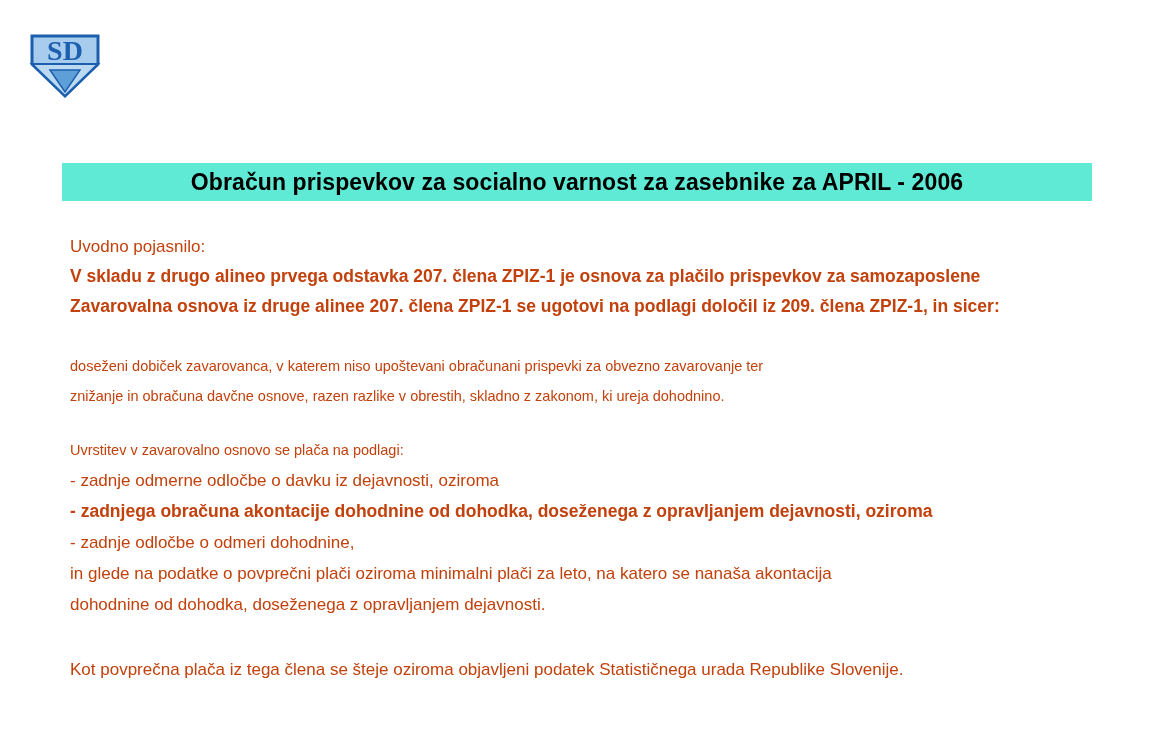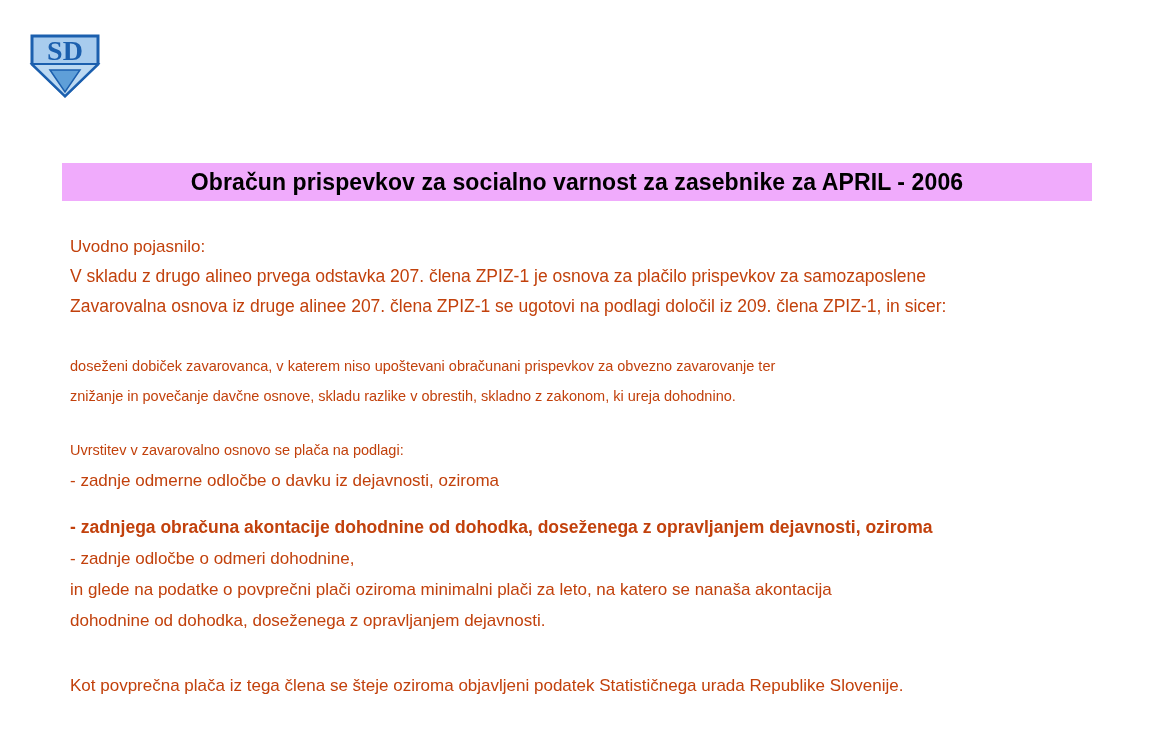--- a/index.html
+++ b/index.html
@@ -26,21 +26,21 @@
     top: 30px;
     width: 86px;
     height: 72px;
   }
   .title-bar {
     position: absolute;
     left: 62px;
     top: 163px;
     width: 1030px;
     height: 38px;
-    background: #f0abfc;
+    background: #5eead4;
     display: flex;
     align-items: center;
     justify-content: center;
   }
   .title-bar .title-text {
     font-size: 23px;
     font-weight: bold;
     color: #000000;
     letter-spacing: 0.1px;
     white-space: nowrap;
@@ -54,36 +54,35 @@
   .line {
     color: #c2410c;
     white-space: nowrap;
   }
   .l-intro {
     font-size: 17px;
     line-height: 29px;
   }
   .l-bold {
     font-size: 17.5px;
-    font-weight: normal;
+    font-weight: bold;
     line-height: 30px;
   }
   .l-small {
     font-size: 14.5px;
     line-height: 30px;
   }
   .l-normal {
     font-size: 17px;
     line-height: 31px;
   }
   .l-strong {
     font-size: 17.5px;
     font-weight: bold;
     line-height: 31px;
-    margin-top: 16px;
   }
   .gap-lg { height: 30px; }
   .gap-md { height: 24px; }
   .gap-xl { height: 34px; }
 </style>
 </head>
 <body>
 
 <div class="slide">
 
@@ -102,22 +101,22 @@
 
   <div class="body-area">
 
     <div class="line l-intro">Uvodno pojasnilo:</div>
 
     <div class="line l-bold">V skladu z drugo alineo prvega odstavka 207. člena ZPIZ-1 je osnova za plačilo prispevkov za samozaposlene</div>
     <div class="line l-bold">Zavarovalna osnova iz druge alinee 207. člena ZPIZ-1 se ugotovi na podlagi določil iz 209. člena ZPIZ-1, in sicer:</div>
 
     <div class="gap-lg"></div>
 
-    <div class="line l-small">doseženi dobiček zavarovanca, v katerem niso upoštevani obračunani prispevkov za obvezno zavarovanje ter</div>
-    <div class="line l-small">znižanje in povečanje davčne osnove, skladu razlike v obrestih, skladno z zakonom, ki ureja dohodnino.</div>
+    <div class="line l-small">doseženi dobiček zavarovanca, v katerem niso upoštevani obračunani prispevki za obvezno zavarovanje ter</div>
+    <div class="line l-small">znižanje in obračuna davčne osnove, razen razlike v obrestih, skladno z zakonom, ki ureja dohodnino.</div>
 
     <div class="gap-md"></div>
 
     <div class="line l-small">Uvrstitev v zavarovalno osnovo se plača na podlagi:</div>
 
     <div class="line l-normal">- zadnje odmerne odločbe o davku iz dejavnosti, oziroma</div>
     <div class="line l-strong">- zadnjega obračuna akontacije dohodnine od dohodka, doseženega z opravljanjem dejavnosti, oziroma</div>
     <div class="line l-normal">- zadnje odločbe o odmeri dohodnine,</div>
 
     <div class="line l-normal">in glede na podatke o povprečni plači oziroma minimalni plači za leto, na katero se nanaša akontacija</div>

